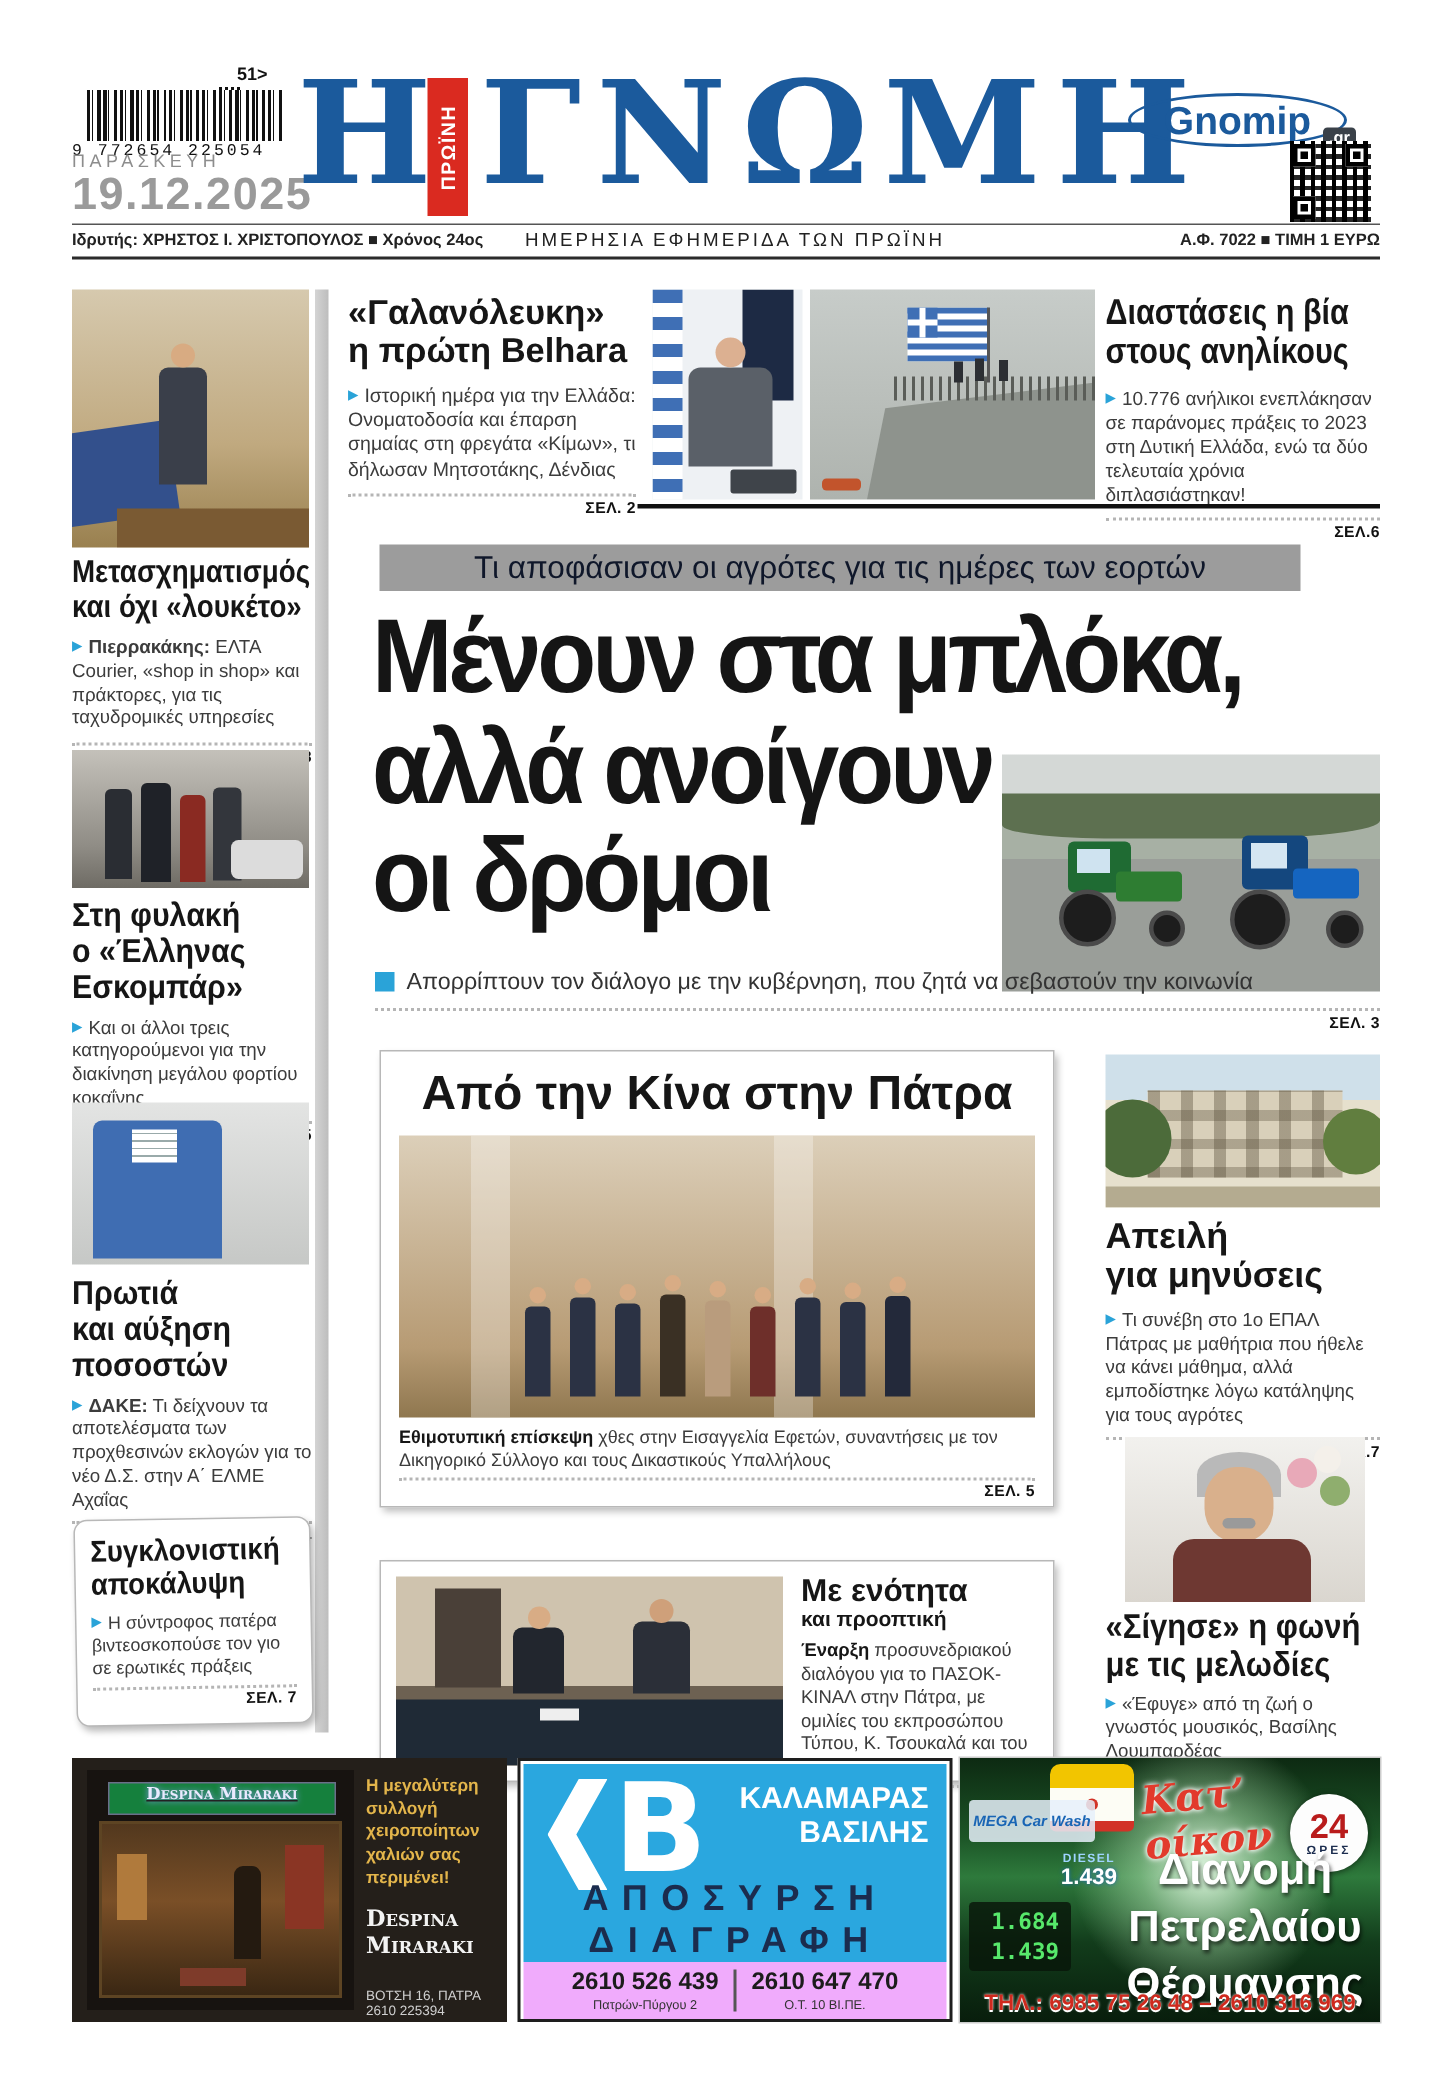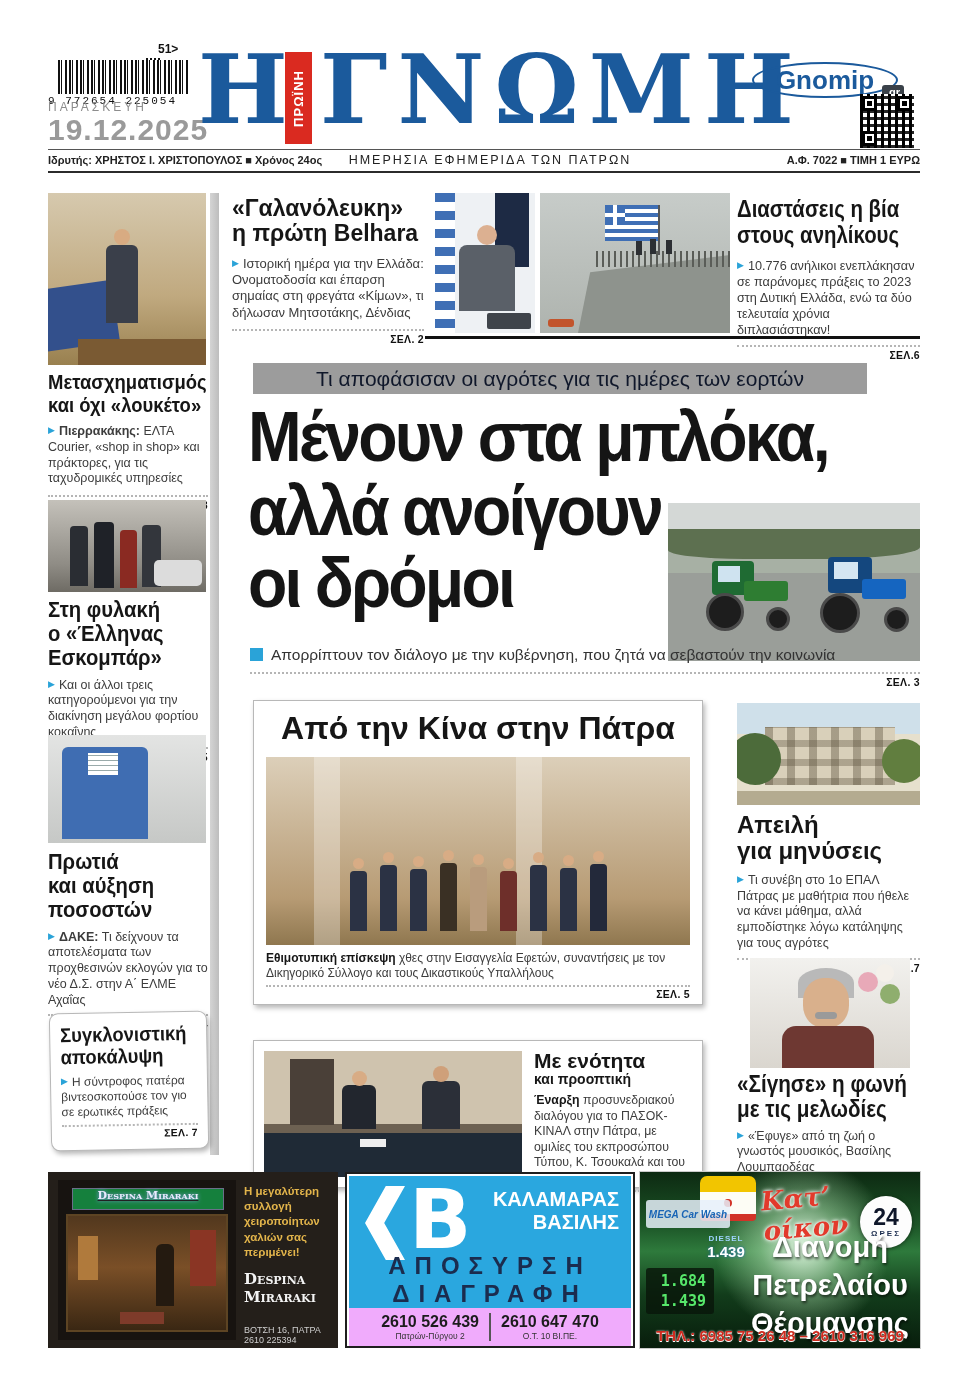--- a/index.html
+++ b/index.html
@@ -55,21 +55,21 @@
     <div class="qr-f" style="right:2px;top:2px;">
         <div></div>
       </div>
     <div class="qr-f" style="left:2px;bottom:2px;">
         <div></div>
       </div>
   </div>
 
   <div class="abs" style="left:48px;top:149px;width:872px;height:1px;background:#555;"></div>
   <div class="abs" style="left:48px;top:154px;font:bold 11px 'Liberation Sans',sans-serif;color:#222;">Ιδρυτής: ΧΡΗΣΤΟΣ Ι. ΧΡΙΣΤΟΠΟΥΛΟΣ ■ Χρόνος 24ος</div>
-  <div class="abs" style="left:240px;top:153px;width:500px;text-align:center;font:12.5px 'Liberation Sans',sans-serif;letter-spacing:2px;color:#222;">ΗΜΕΡΗΣΙΑ ΕΦΗΜΕΡΙΔΑ ΤΩΝ ΠΑΤΡΩΝ</div>
+  <div class="abs" style="left:240px;top:153px;width:500px;text-align:center;font:12.5px 'Liberation Sans',sans-serif;letter-spacing:2px;color:#222;">ΗΜΕΡΗΣΙΑ ΕΦΗΜΕΡΙΔΑ ΤΩΝ ΠΡΩΪΝΗ</div>
   <div class="abs" style="left:620px;top:154px;width:300px;text-align:right;font:bold 11px 'Liberation Sans',sans-serif;color:#222;">Α.Φ. 7022 ■ ΤΙΜΗ 1 ΕΥΡΩ</div>
   <div class="abs" style="left:48px;top:171px;width:872px;height:2px;background:#2b2b2b;"></div>
 
   <div class="photo" style="left:48px;top:193px;width:158px;height:172px;background:linear-gradient(180deg,#d6c9ae,#c0a97f 60%,#99804f);">
     <div class="abs" style="left:-10px;bottom:18px;width:78px;height:62px;background:#33508c;transform:rotate(-8deg);"></div>
     <div class="abs" style="left:58px;top:52px;width:32px;height:78px;background:#3a3f4a;border-radius:6px 6px 0 0;"></div>
     <div class="abs" style="left:66px;top:36px;width:16px;height:16px;border-radius:50%;background:#d8ab82;"></div>
     <div class="abs" style="left:30px;bottom:0;width:128px;height:26px;background:#7a5a33;"></div>
   </div>
 
@@ -363,21 +363,21 @@
       <div style="height:16px;background:#f2c500;border-radius:7px 7px 0 0;"></div>
       <div style="height:22px;background:#fdfdf5;position:relative;">
         <div style="position:absolute;left:24px;top:7px;width:8px;height:8px;border-radius:50%;background:#d23327;"></div>
       </div>
       <div style="height:7px;background:#d23327;border-radius:0 0 4px 4px;"></div>
     </div>
     <div class="abs" style="left:122px;top:8px;width:150px;transform:rotate(-5deg);color:#e23a2c;
                 font:bold italic 26px 'DejaVu Serif',serif;text-shadow:0 0 3px #fff,0 0 5px #fff;">Κατ’ οίκον</div>
     <div class="abs" style="right:8px;top:24px;width:52px;height:52px;border-radius:50%;background:#fdfdfd;box-shadow:0 1px 4px rgba(0,0,0,.5);
                 display:flex;flex-direction:column;align-items:center;justify-content:center;">
-      <span style="color:#0f172a;font:bold 23px 'Liberation Sans',sans-serif;line-height:1;">24</span>
+      <span style="color:#b91c1c;font:bold 23px 'Liberation Sans',sans-serif;line-height:1;">24</span>
       <span style="color:#1b2c4e;font:bold 8px 'Liberation Sans',sans-serif;letter-spacing:2px;">ΩΡΕΣ</span>
     </div>
     <div class="abs" style="left:6px;top:28px;width:84px;height:28px;background:rgba(230,240,250,.85);border-radius:3px;
                 display:flex;align-items:center;justify-content:center;text-align:right;">
       <span style="font:bold italic 10px 'Liberation Sans',sans-serif;color:#1965b5;line-height:1.1;">MEGA Car Wash</span>
     </div>
     <div class="abs" style="left:60px;top:62px;width:52px;text-align:center;">
       <div style="font:bold 8px 'Liberation Sans',sans-serif;color:#9fd4ff;letter-spacing:1px;">DIESEL</div>
       <div style="font:bold 15px 'Liberation Sans',sans-serif;color:#fff;text-shadow:0 0 3px #1965b5;">1.439</div>
     </div>

